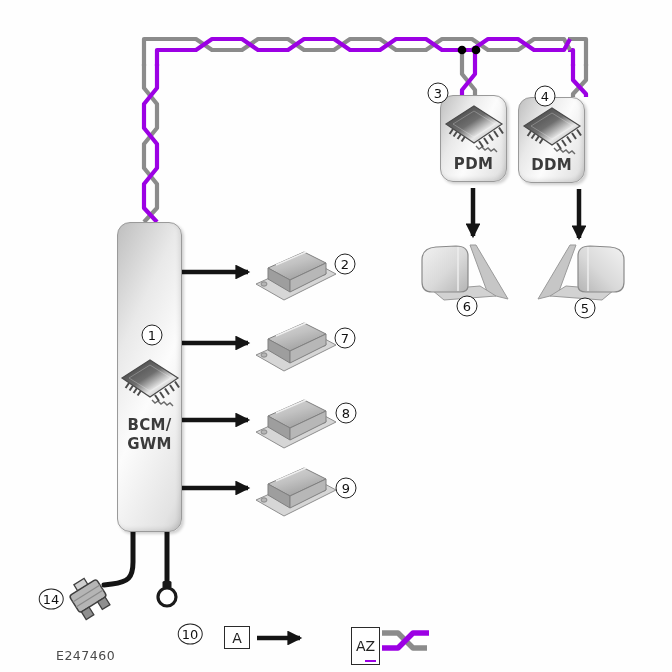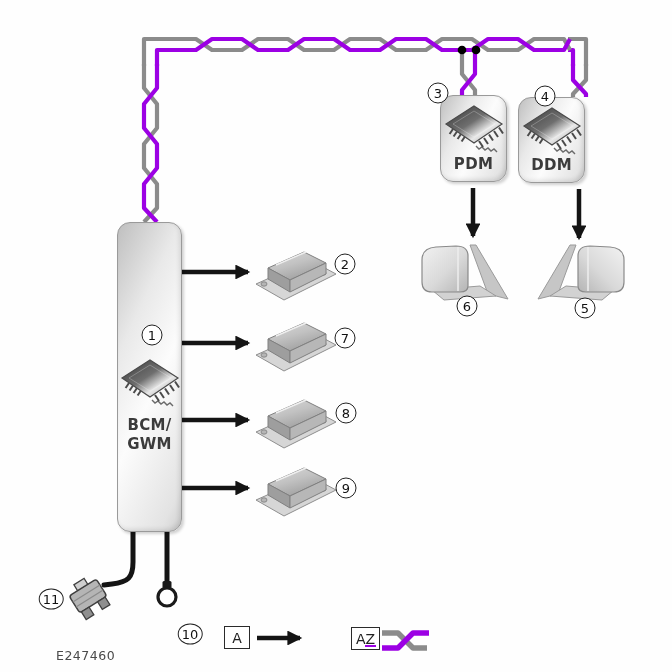--- a/index.html
+++ b/index.html
@@ -195,22 +195,22 @@
   <div class="callout" style="left:152px;top:335px;">1</div>
   <div class="callout" style="left:345px;top:264px;">2</div>
   <div class="callout" style="left:438px;top:93px;">3</div>
   <div class="callout" style="left:545px;top:96px;">4</div>
   <div class="callout" style="left:585px;top:308px;">5</div>
   <div class="callout" style="left:467px;top:306px;">6</div>
   <div class="callout" style="left:345px;top:338px;">7</div>
   <div class="callout" style="left:346px;top:413px;">8</div>
   <div class="callout" style="left:346px;top:488px;">9</div>
   <div class="callout" style="left:190px;top:634px;">10</div>
-  <div class="callout" style="left:51px;top:599px;">11</div>
+  <div class="callout" style="left:51px;top:599px;">14</div>
 
   <div class="keybox" style="left:224px;top:626px;width:26px;height:23px;">A</div>
-  <div class="keybox" style="left:351px;top:627px;width:29px;height:23px;">
+  <div class="keybox" style="left:351px;top:627px;width:29px;height:38px;">
     <span>AZ</span>
     <span class="underline-z"></span>
   </div>
 
   <div class="figure-id">E247460</div>
 </div>
 
 </body></html>

